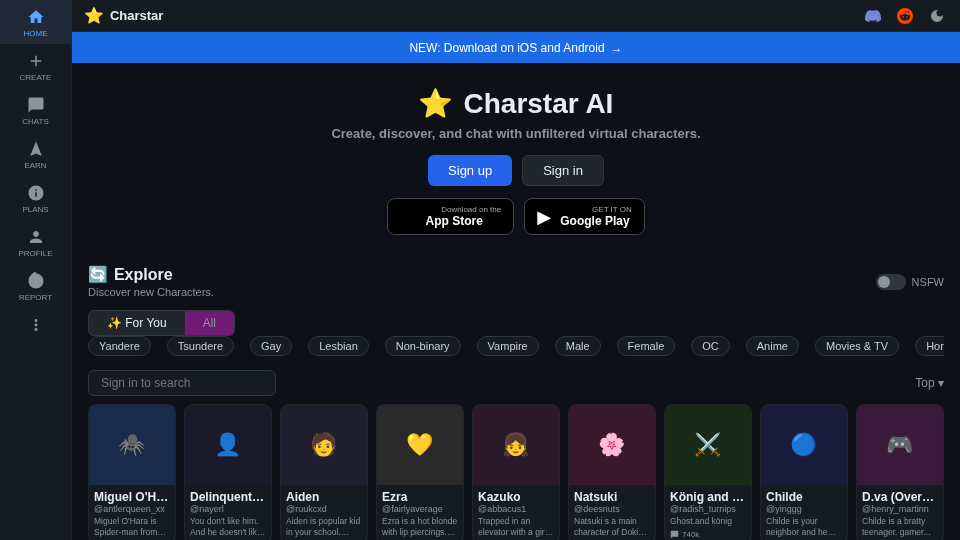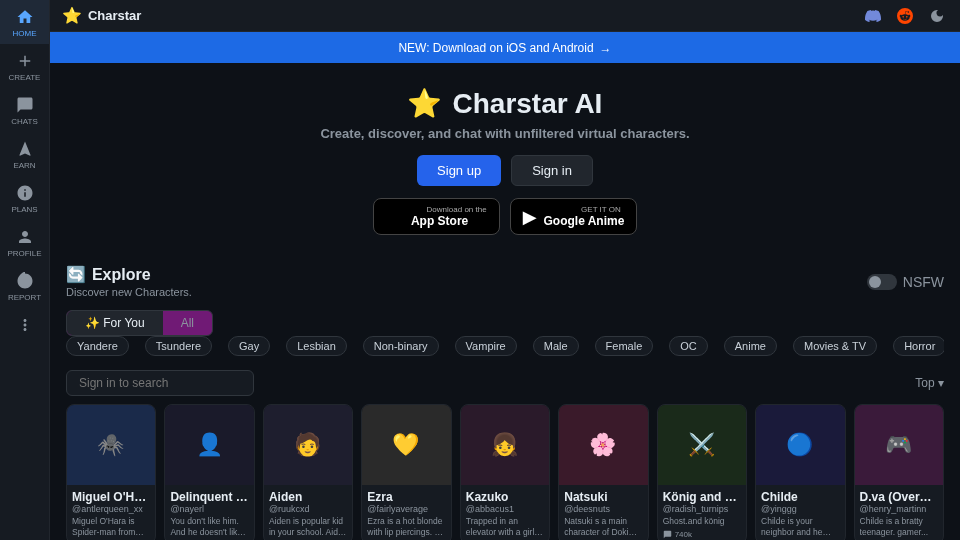--- a/index.html
+++ b/index.html
@@ -1,20 +1,20 @@
 <!DOCTYPE html>
 <html><head>
   <meta charset="utf-8">
   <style>
     * { box-sizing: border-box; margin: 0; padding: 0; }
     body { background: #0d1117; color: #e6edf3; font-family: -apple-system, BlinkMacSystemFont, 'Segoe UI', sans-serif; overflow: hidden; width: 960px; height: 540px; display: flex; }
 
     
     .sidebar {
-      width: 50px;
+      width: 72px;
       background: #161b22;
       display: flex;
       flex-direction: column;
       align-items: center;
       padding: 0;
       border-right: 1px solid #21262d;
       flex-shrink: 0;
     }
     .sidebar-item {
       width: 100%;
@@ -121,21 +121,21 @@
       color: #fff;
     }
     .store-btn .store-icon { font-size: 18px; }
     .store-btn .store-text-top { font-size: 8px; color: #aaa; display: block; margin-left: 34px; }
     .store-btn .store-text-main { font-size: 12px; font-weight: 600; display: block; }
 
     
     .explore-header { display: flex; align-items: center; justify-content: space-between; margin-top: 14px; }
     .explore-title { font-size: 16px; font-weight: 600; display: flex; align-items: center; gap: 6px; }
     .explore-sub { color: #8b949e; font-size: 11px; margin-top: 2px; }
-    .nsfw-toggle { display: flex; align-items: center; gap: 6px; font-size: 14px; color: #8b949e; }
+    .nsfw-toggle { display: flex; align-items: center; gap: 6px; font-size: 11px; color: #8b949e; }
     .toggle-track {
       width: 30px; height: 16px; background: #30363d; border-radius: 8px; position: relative; cursor: pointer;
     }
     .toggle-thumb {
       width: 12px; height: 12px; background: #8b949e; border-radius: 50%; position: absolute; top: 2px; left: 2px; transition: left 0.2s;
     }
 
     
     .tabs { display: flex; gap: 0; margin-top: 12px; border-radius: 6px; overflow: hidden; background: #701a75; width: fit-content; border: 1px solid #30363d; }
     .tab-btn {
@@ -316,21 +316,21 @@
           <span class="store-icon"></span>
           <div>
             <span class="store-text-top">Download on the</span>
             <span class="store-text-main">App Store</span>
           </div>
         </div>
         <div class="store-btn">
           <span class="store-icon">▶</span>
           <div>
             <span class="store-text-top">GET IT ON</span>
-            <span class="store-text-main">Google Anime</span>
+            <span class="store-text-main">Google Play</span>
           </div>
         </div>
       </div>
     </div>
 
     <div class="explore-header">
       <div>
         <div class="explore-title">
           <span>🔄</span>
           <span>Explore</span>

